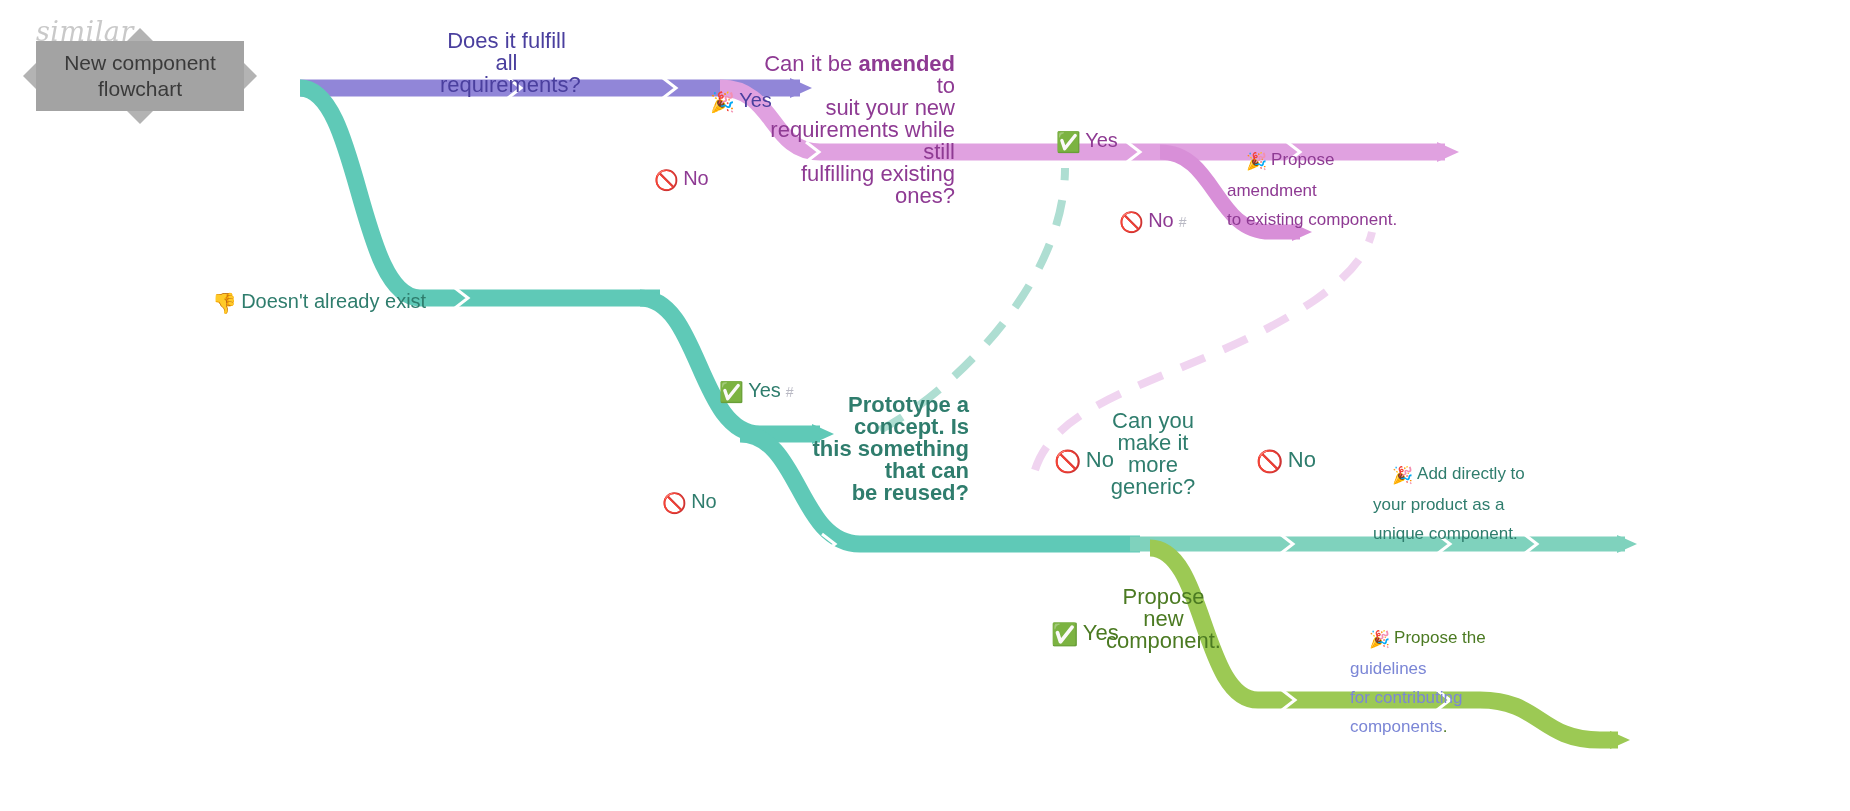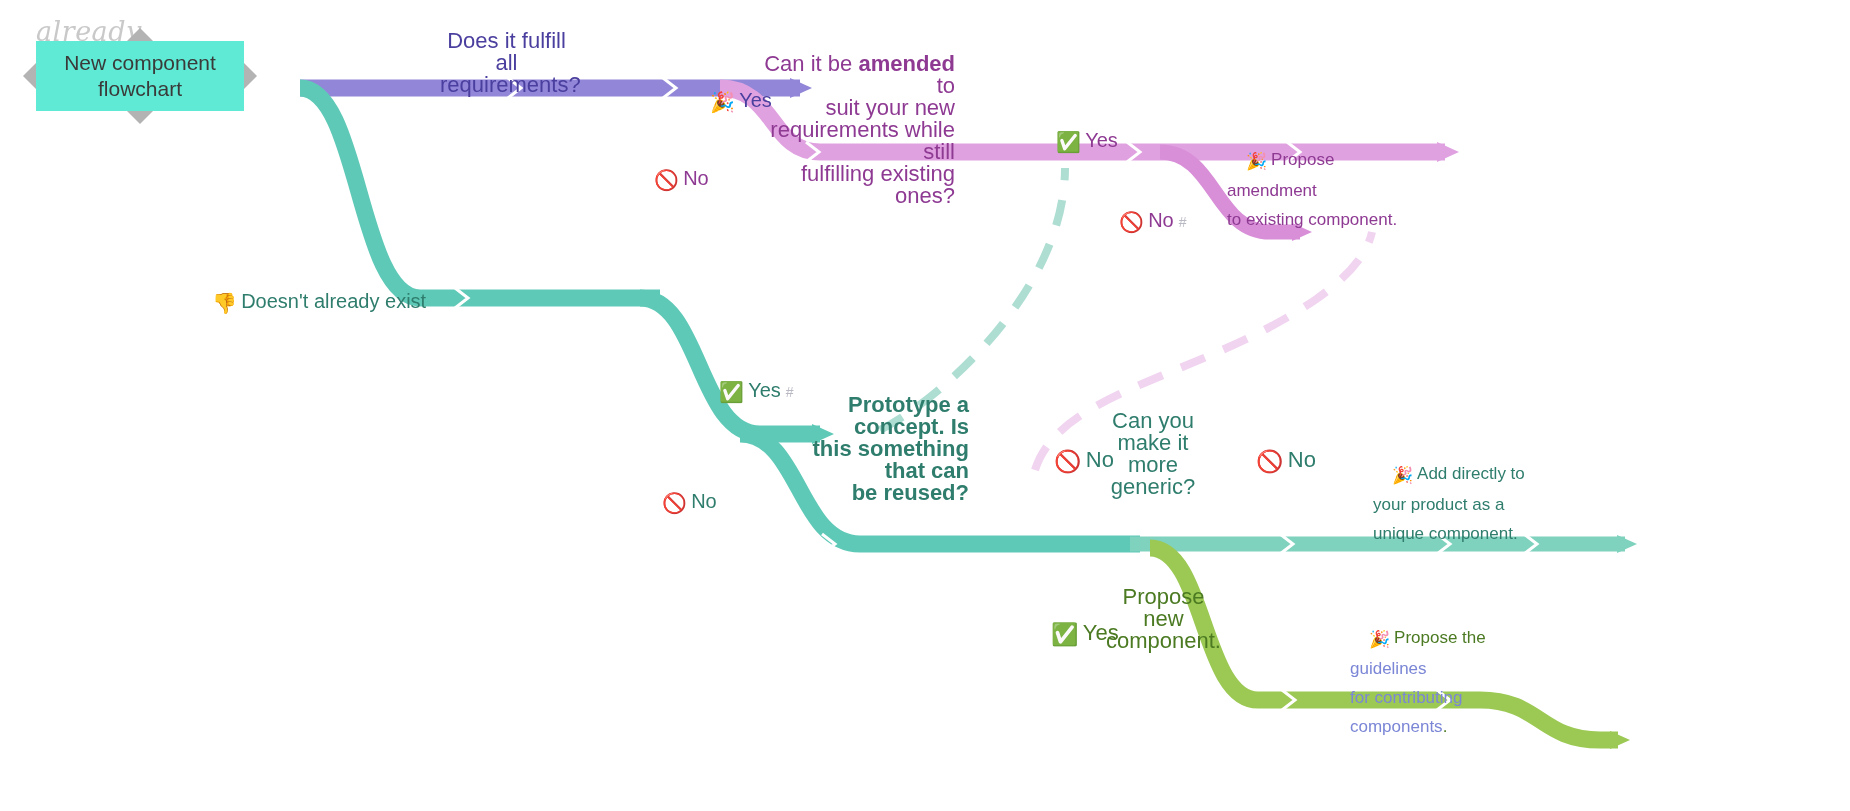--- a/index.html
+++ b/index.html
@@ -31,21 +31,21 @@
     left:36px;top:52px;
     font-size:21px;
     color:#c2c2c2;
   }
 
   
   .root-node{
     position:absolute;
     left:36px;top:41px;
     width:208px;height:70px;
-    background:#5eead4;
+    background:#a3a3a3;
     color:#3a3a3a;
     display:flex;align-items:center;justify-content:flex-end;
     text-align:center;
     font-size:21px;
     line-height:26px;
     z-index:6;
   }
   .root-node .spike{position:absolute;width:0;height:0;}
   .root-node .spike.top{
     top:-13px;left:50%;margin-left:-13px;
@@ -141,21 +141,21 @@
              C 1540 700 1540 740 1600 740 L 1618 740" stroke="#9cc954" stroke-width="17" fill="none"></path>
     <polyline points="1282,690 1295,700 1282,710" stroke="#ffffff" stroke-width="3" fill="none"></polyline>
     <polyline points="1437,690 1450,700 1437,710" stroke="#ffffff" stroke-width="3" fill="none"></polyline>
     <polygon points="1610,731 1630,740 1610,749" fill="#9cc954"></polygon>
 
     <path d="M 880 430 C 940 400 1065 290 1065 168" stroke="#aeded2" stroke-width="8" fill="none" stroke-dasharray="26 20" stroke-linecap="butt"></path>
 
     <path d="M 1035 470 C 1060 390 1200 378 1315 300 C 1355 272 1368 250 1372 232" stroke="#f0d4f0" stroke-width="8" fill="none" stroke-dasharray="26 20" stroke-linecap="butt"></path>
   </svg>
 
-  <div class="watermark wm-logo">already</div>
+  <div class="watermark wm-logo">similar</div>
   <div class="watermark wm-sub">made with coggle it</div>
 
   <div class="root-node">
     <span class="spike top"></span>
     <span class="spike bottom"></span>
     <span class="spike left"></span>
     <span class="spike right"></span>
     <span>New component flowchart</span>
   </div>
 

